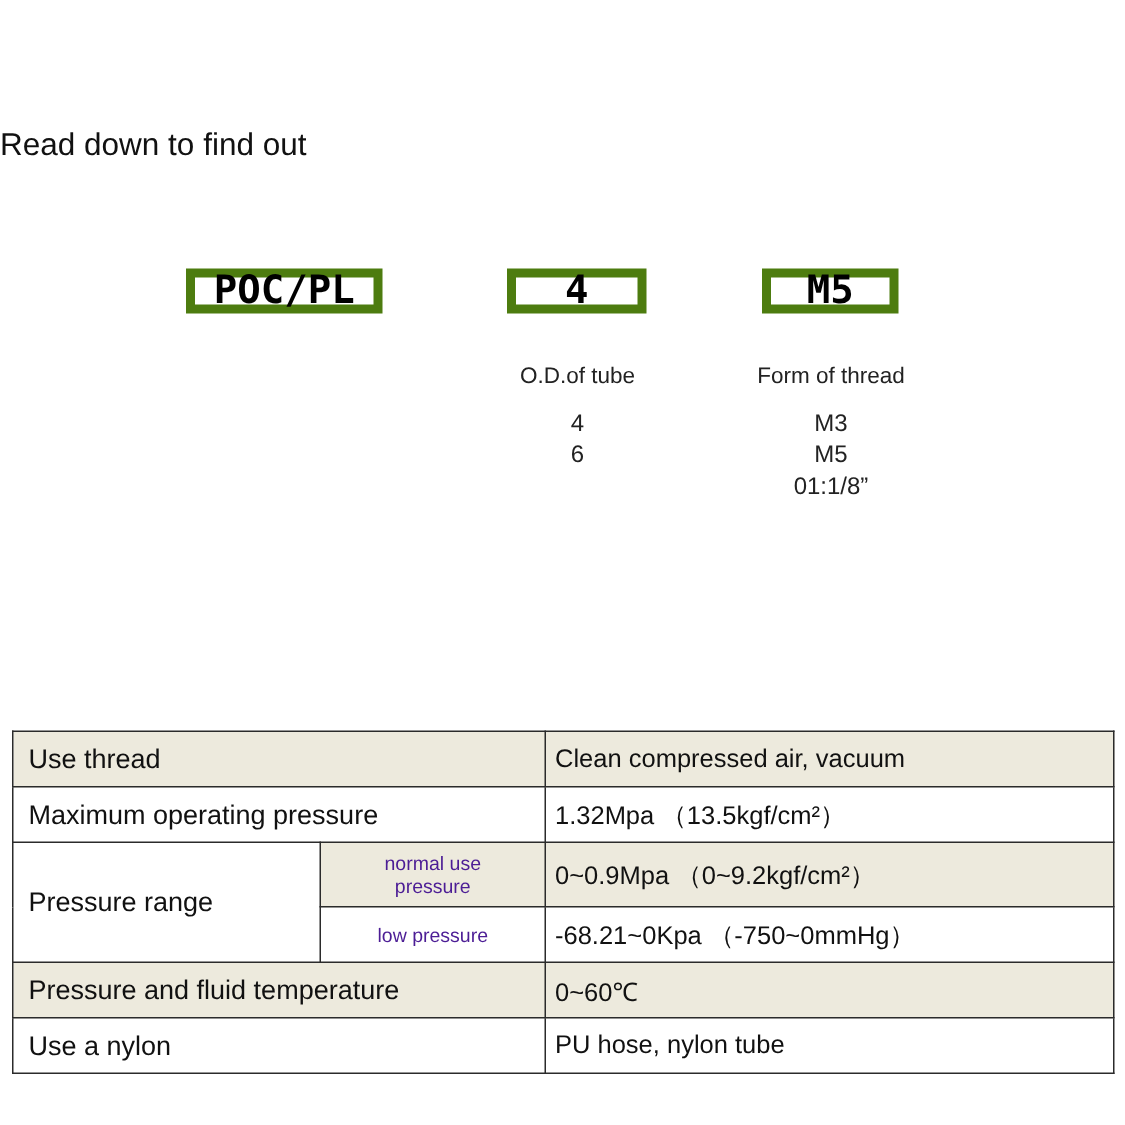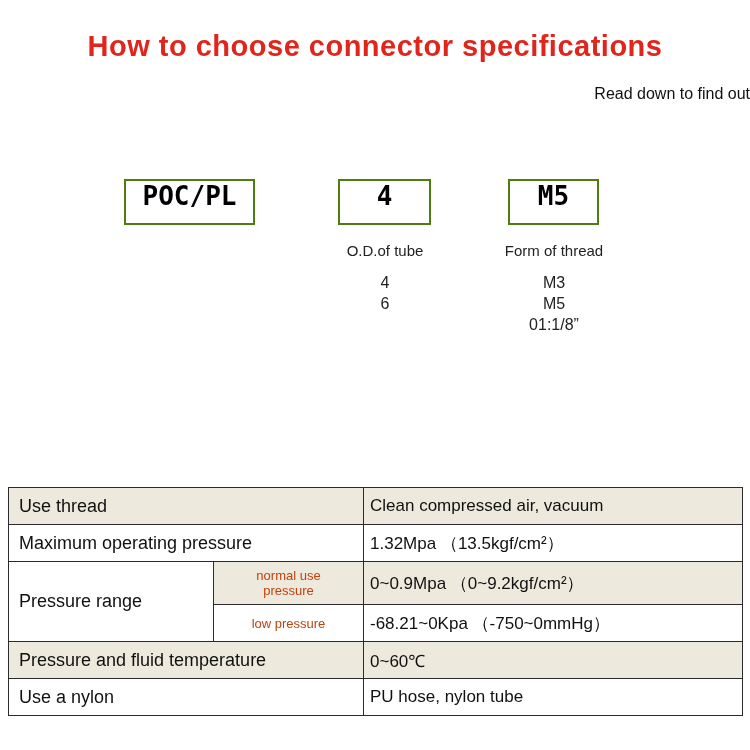--- a/index.html
+++ b/index.html
@@ -10,27 +10,27 @@
   }
   .page { position:relative; width:750px; height:750px; background:#fff; }
 
   .title {
     position:absolute; top:30px; left:0; width:750px;
     text-align:center; font-size:29px; font-weight:bold; color:#e0261c;
     letter-spacing:0.5px;
   }
   .subtitle {
     position:absolute; top:85px; left:0; width:750px;
-    text-align:right; font-size:16px; color:#111; font-weight:400;
+    text-align:left; font-size:21px; color:#111; font-weight:400;
   }
 
   .code-box {
-    position:absolute; top:179px; height:46px;
-    border:2px solid #4d7c0f; background:#fff;
-    display:flex; align-items:flex-start; justify-content:center;
+    position:absolute; top:179px; height:30px;
+    border:6px solid #4d7c0f; background:#fff;
+    display:flex; align-items:center; justify-content:center;
     font-family:"DejaVu Sans Mono", monospace; font-weight:bold; font-size:26px;
     color:#000;
   }
   .box-model { left:124px; width:131px; }
   .box-size  { left:338px; width:93px; }
   .box-thread{ left:508px; width:91px; }
 
   .caption {
     position:absolute; top:242px; width:140px; text-align:center;
     font-size:15px; color:#222;
@@ -52,32 +52,31 @@
   }
   .spec-table td {
     border:1px solid #2b2b2b; vertical-align:middle;
   }
   .beige { background:#edeadd; }
   .white { background:#ffffff; }
   .label-cell {
     font-size:18px; color:#111; padding:7px 10px; height:37px; text-align:left;
   }
   .sub-label {
-    font-size:13px; color:#c2410c; text-align:center; padding:6px 20px; height:37px;margin-left:29px;
+    font-size:13px; color:#4c1d95; text-align:center; padding:6px 20px; height:37px;margin-left:29px;
   }
   .value-cell {
     font-size:17px; color:#111; text-align:left; padding:6px 6px; height:37px;
   }
 </style>
 </head>
 <body>
 
 <div class="page">
 
-  <h1 class="title">How to choose connector specifications</h1>
   <div class="subtitle">Read down to find out</div>
 
   <div class="code-box box-model">
     <span>POC/PL</span>
   </div>
   <div class="code-box box-size">
     <span>4</span>
   </div>
   <div class="code-box box-thread">
     <span>M5</span>

